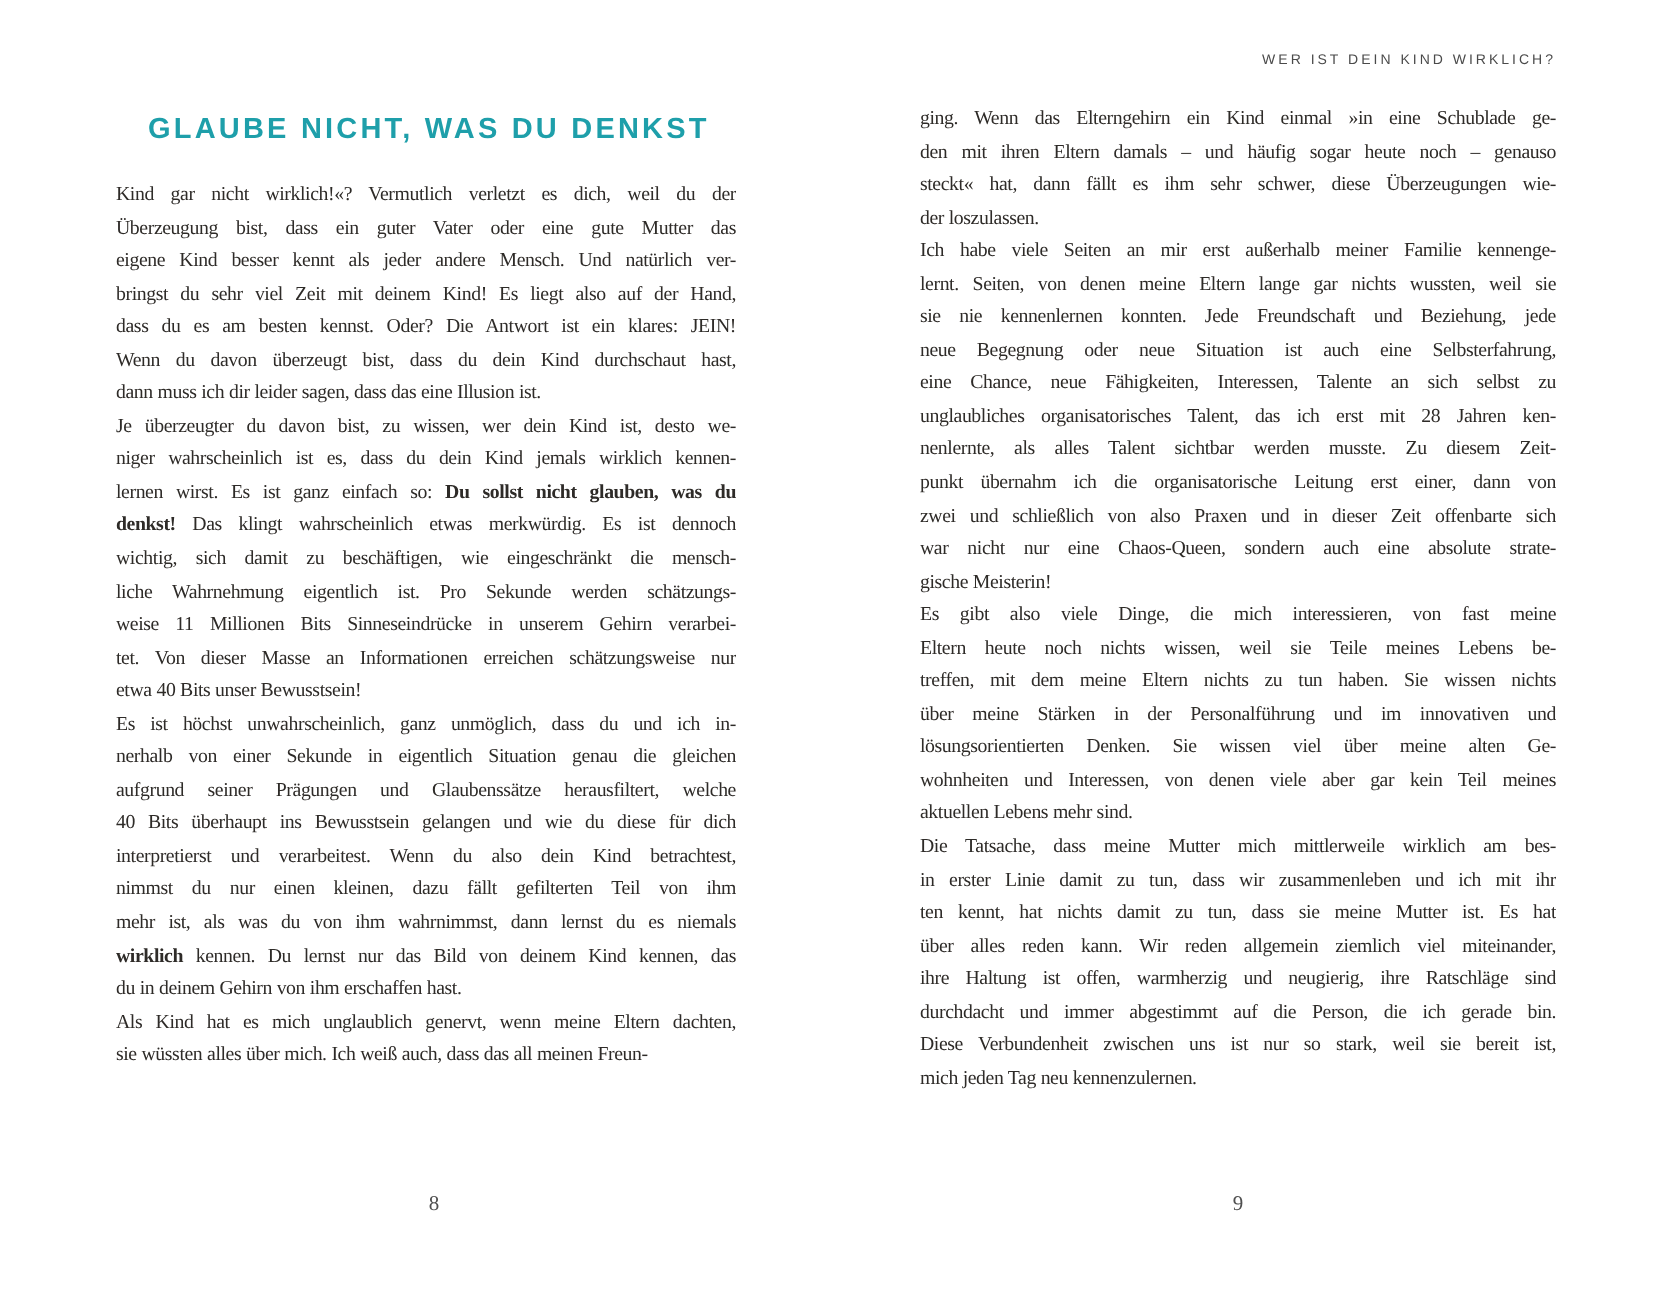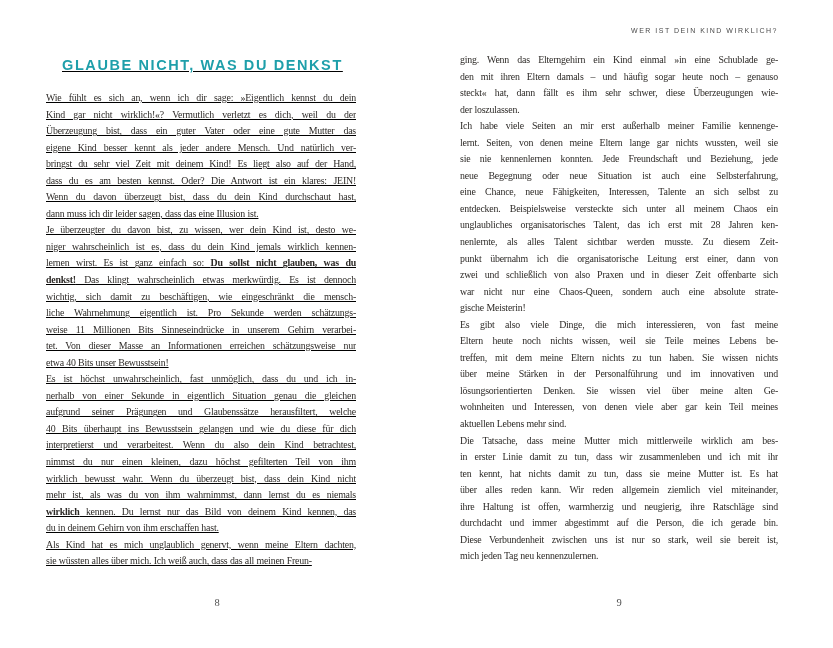--- a/index.html
+++ b/index.html
@@ -4,21 +4,21 @@
 <style>
   html, body { margin: 0; padding: 0; }
   body {
     width: 833px; height: 648px;
     background: var(--background, #ffffff);
     position: relative;
     overflow: hidden;
     font-family: "Liberation Serif", serif;
   }
   .page { position: absolute; }
-  .page-left  { left: 46px;  top: 57px; width: 310px; text-decoration: underline; }
+  .page-left  { left: 58px;  top: 57px; width: 310px; }
   .page-right { left: 460px; top: 26px; width: 318px; }
 
   .chapter-heading {
     margin: 0 0 17px 16px;
     font-family: "Liberation Sans", sans-serif;
     font-weight: bold;
     font-size: 14.5px;
     line-height: 16px;
     letter-spacing: 1.6px;
     color: var(--heading, #1e9faa);
@@ -61,65 +61,62 @@
   }
   .folio-left  { left: 62px;  width: 310px; }
   .folio-right { left: 460px; width: 318px; }
 </style>
 </head>
 <body>
 
 <section class="page page-left">
   <h1 class="chapter-heading">GLAUBE NICHT, WAS DU DENKST</h1>
   <div class="body-text">
-      <div class="line"><span>Wie fühlt es sich an, wenn ich dir sage: »Eigentlich kennst du dein</span></div>
       <div class="line"><span>Kind gar nicht wirklich!«? Vermutlich verletzt es dich, weil du der</span></div>
       <div class="line"><span>Überzeugung bist, dass ein guter Vater oder eine gute Mutter das</span></div>
       <div class="line"><span>eigene Kind besser kennt als jeder andere Mensch. Und natürlich ver-</span></div>
       <div class="line"><span>bringst du sehr viel Zeit mit deinem Kind! Es liegt also auf der Hand,</span></div>
       <div class="line"><span>dass du es am besten kennst. Oder? Die Antwort ist ein klares: JEIN!</span></div>
       <div class="line"><span>Wenn du davon überzeugt bist, dass du dein Kind durchschaut hast,</span></div>
       <div class="line par-end"><span>dann muss ich dir leider sagen, dass das eine Illusion ist.</span></div>
       <div class="line"><span>Je überzeugter du davon bist, zu wissen, wer dein Kind ist, desto we-</span></div>
       <div class="line"><span>niger wahrscheinlich ist es, dass du dein Kind jemals wirklich kennen-</span></div>
       <div class="line"><span>lernen wirst. Es ist ganz einfach so: </span><b>Du sollst nicht glauben, was du</b></div>
       <div class="line"><b>denkst!</b><span> Das klingt wahrscheinlich etwas merkwürdig. Es ist dennoch</span></div>
       <div class="line"><span>wichtig, sich damit zu beschäftigen, wie eingeschränkt die mensch-</span></div>
       <div class="line"><span>liche Wahrnehmung eigentlich ist. Pro Sekunde werden schätzungs-</span></div>
       <div class="line"><span>weise 11 Millionen Bits Sinneseindrücke in unserem Gehirn verarbei-</span></div>
       <div class="line"><span>tet. Von dieser Masse an Informationen erreichen schätzungsweise nur</span></div>
       <div class="line par-end"><span>etwa 40 Bits unser Bewusstsein!</span></div>
-      <div class="line"><span>Es ist höchst unwahrscheinlich, fast unmöglich, dass du und ich in-</span></div>
+      <div class="line"><span>Es ist höchst unwahrscheinlich, ganz unmöglich, dass du und ich in-</span></div>
       <div class="line"><span>nerhalb von einer Sekunde in eigentlich Situation genau die gleichen</span></div>
       <div class="line"><span>aufgrund seiner Prägungen und Glaubenssätze herausfiltert, welche</span></div>
       <div class="line"><span>40 Bits überhaupt ins Bewusstsein gelangen und wie du diese für dich</span></div>
       <div class="line"><span>interpretierst und verarbeitest. Wenn du also dein Kind betrachtest,</span></div>
-      <div class="line"><span>nimmst du nur einen kleinen, dazu höchst gefilterten Teil von ihm</span></div>
-      <div class="line"><span>wirklich bewusst wahr. Wenn du überzeugt bist, dass dein Kind nicht</span></div>
+      <div class="line"><span>nimmst du nur einen kleinen, dazu fällt gefilterten Teil von ihm</span></div>
       <div class="line"><span>mehr ist, als was du von ihm wahrnimmst, dann lernst du es niemals</span></div>
       <div class="line"><b>wirklich</b><span> kennen. Du lernst nur das Bild von deinem Kind kennen, das</span></div>
       <div class="line par-end"><span>du in deinem Gehirn von ihm erschaffen hast.</span></div>
       <div class="line"><span>Als Kind hat es mich unglaublich genervt, wenn meine Eltern dachten,</span></div>
       <div class="line par-end"><span>sie wüssten alles über mich. Ich weiß auch, dass das all meinen Freun-</span></div>
     </div>
 </section>
 
 <section class="page page-right">
   <div class="running-head">WER IST DEIN KIND WIRKLICH?</div>
   <div class="body-text">
       <div class="line"><span>ging. Wenn das Elterngehirn ein Kind einmal »in eine Schublade ge-</span></div>
       <div class="line"><span>den mit ihren Eltern damals – und häufig sogar heute noch – genauso</span></div>
       <div class="line"><span>steckt« hat, dann fällt es ihm sehr schwer, diese Überzeugungen wie-</span></div>
       <div class="line par-end"><span>der loszulassen.</span></div>
       <div class="line"><span>Ich habe viele Seiten an mir erst außerhalb meiner Familie kennenge-</span></div>
       <div class="line"><span>lernt. Seiten, von denen meine Eltern lange gar nichts wussten, weil sie</span></div>
       <div class="line"><span>sie nie kennenlernen konnten. Jede Freundschaft und Beziehung, jede</span></div>
       <div class="line"><span>neue Begegnung oder neue Situation ist auch eine Selbsterfahrung,</span></div>
       <div class="line"><span>eine Chance, neue Fähigkeiten, Interessen, Talente an sich selbst zu</span></div>
-      <div class="line"><span>entdecken. Beispielsweise versteckte sich unter all meinem Chaos ein</span></div>
       <div class="line"><span>unglaubliches organisatorisches Talent, das ich erst mit 28 Jahren ken-</span></div>
       <div class="line"><span>nenlernte, als alles Talent sichtbar werden musste. Zu diesem Zeit-</span></div>
       <div class="line"><span>punkt übernahm ich die organisatorische Leitung erst einer, dann von</span></div>
       <div class="line"><span>zwei und schließlich von also Praxen und in dieser Zeit offenbarte sich</span></div>
       <div class="line"><span>war nicht nur eine Chaos-Queen, sondern auch eine absolute strate-</span></div>
       <div class="line par-end"><span>gische Meisterin!</span></div>
       <div class="line"><span>Es gibt also viele Dinge, die mich interessieren, von fast meine</span></div>
       <div class="line"><span>Eltern heute noch nichts wissen, weil sie Teile meines Lebens be-</span></div>
       <div class="line"><span>treffen, mit dem meine Eltern nichts zu tun haben. Sie wissen nichts</span></div>
       <div class="line"><span>über meine Stärken in der Personalführung und im innovativen und</span></div>

